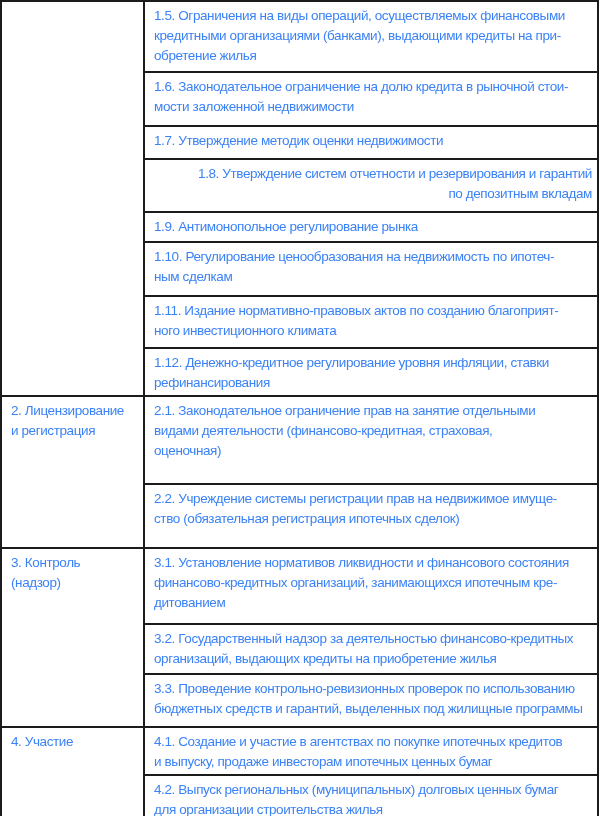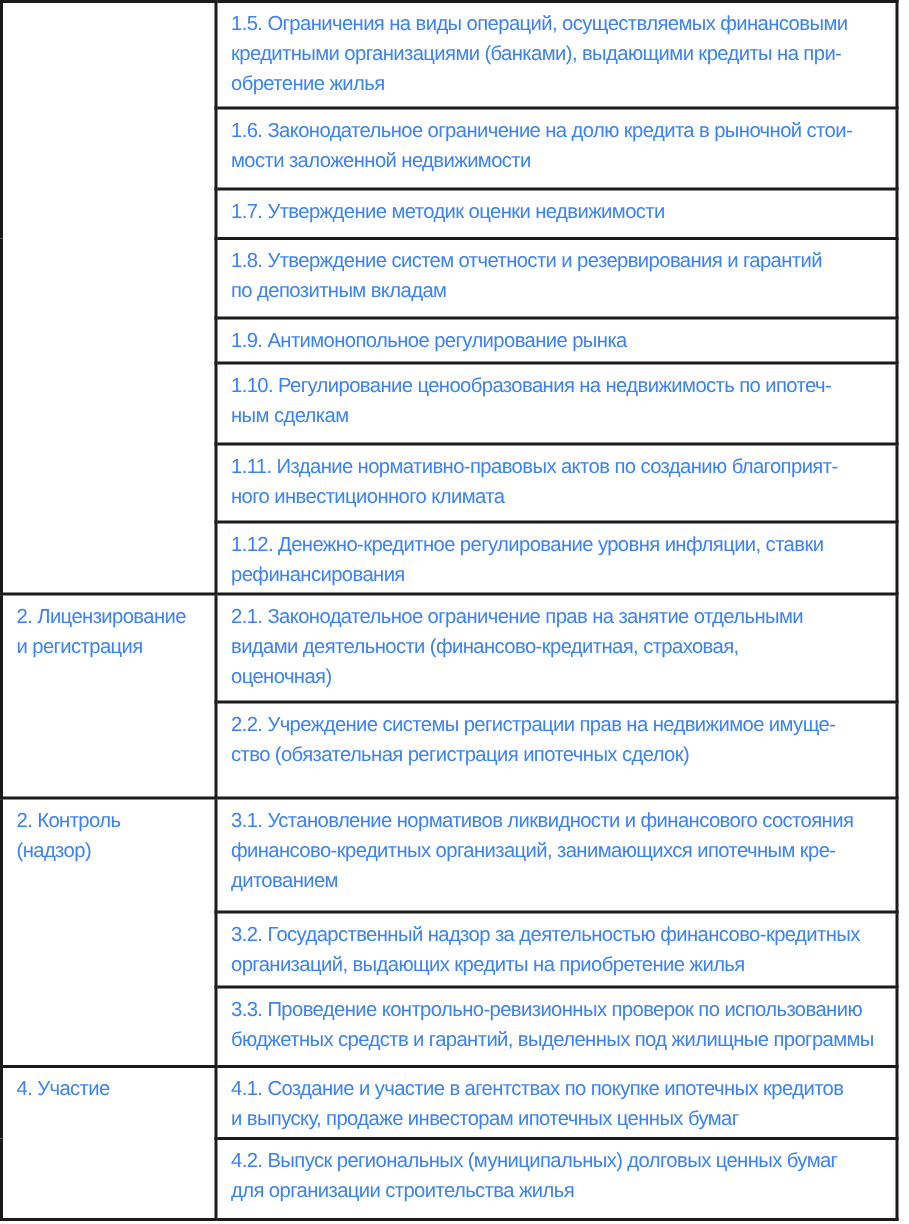--- a/index.html
+++ b/index.html
@@ -25,26 +25,26 @@
     letter-spacing: -0.4px;
     color: #3b82f6;
     white-space: pre-line;
     overflow: hidden;
   }
   td.cat { padding-left: 9px; }
   
   tr.r0  { height: 71px; }
   tr.r1  { height: 54px; }
   tr.r2  { height: 33px; }
-  tr.r3  { height: 53px; }
+  tr.r3  { height: 53px; text-align: right; }
   tr.r4  { height: 30px; }
   tr.r5  { height: 54px; }
   tr.r6  { height: 52px; }
   tr.r7  { height: 47px; }
-  tr.r8  { height: 72px; }
+  tr.r8  { height: 88px; }
   tr.r9  { height: 64px; }
   tr.r10 { height: 76px; }
   tr.r11 { height: 50px; }
   tr.r12 { height: 53px; }
   tr.r13 { height: 40px; }
   tr.r14 { height: 54px; }
 </style>
 </head>
 <body>
 
@@ -93,21 +93,21 @@
       <td>2.1. Законодательное ограничение прав на занятие отдельными
 видами деятельности (финансово-кредитная, страховая,
 оценочная)</td>
     </tr>
     <tr class="r9">
       <td>2.2. Учреждение системы регистрации прав на недвижимое имуще-
 ство (обязательная регистрация ипотечных сделок)</td>
     </tr>
 
     <tr class="r10">
-      <td class="cat" rowspan="3">2. Контроль
+      <td class="cat" rowspan="3">3. Контроль
 (надзор)</td>
       <td>3.1. Установление нормативов ликвидности и финансового состояния
 финансово-кредитных организаций, занимающихся ипотечным кре-
 дитованием</td>
     </tr>
     <tr class="r11">
       <td>3.2. Государственный надзор за деятельностью финансово-кредитных
 организаций, выдающих кредиты на приобретение жилья</td>
     </tr>
     <tr class="r12">

